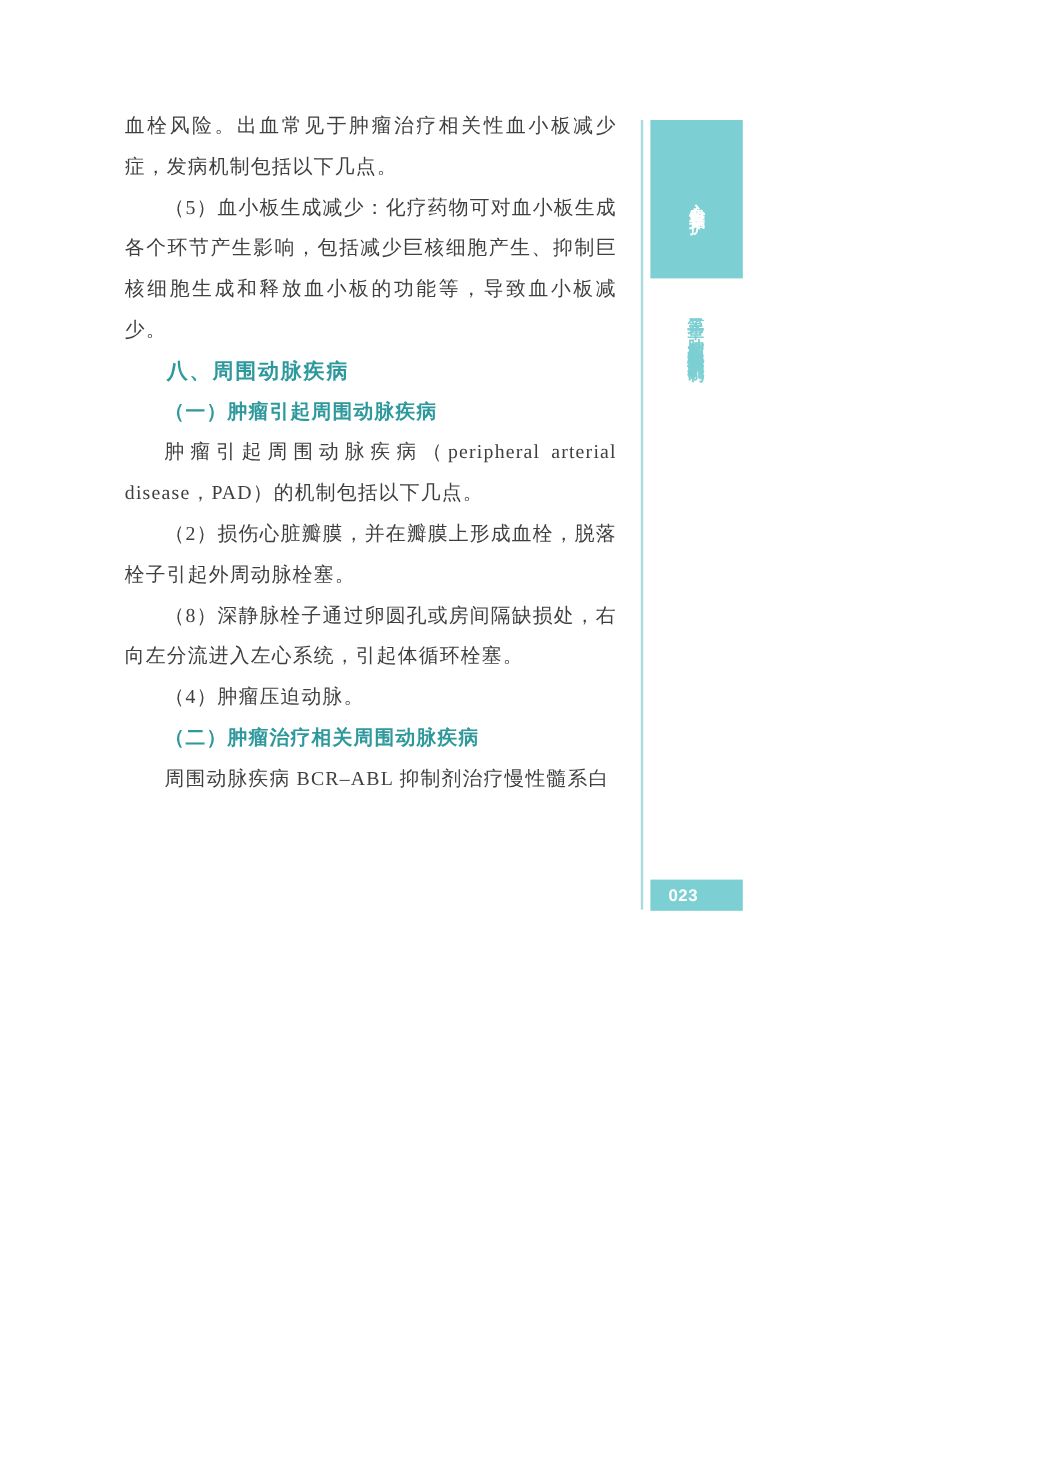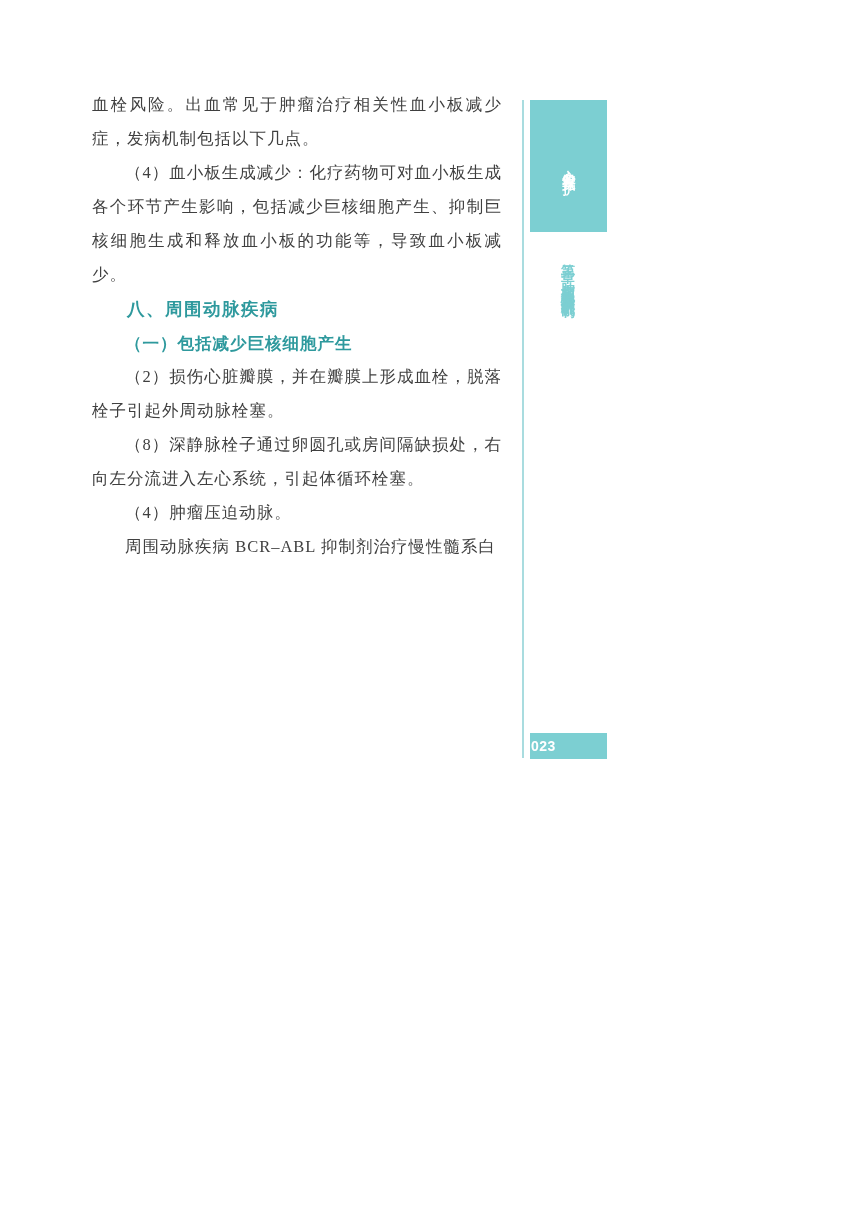--- a/index.html
+++ b/index.html
@@ -11,21 +11,21 @@
   }
   html,body{margin:0;padding:0;}
   body{
     width:867px;height:1218px;
     background:#ffffff;
     font-family:"Liberation Serif","DejaVu Serif",serif;
     position:relative;
     overflow:hidden;
   }
   .page{
-    position:absolute;left:0;top:0;width:810px;height:1218px;background:#ffffff;
+    position:absolute;left:12px;top:0;width:810px;height:1218px;background:#ffffff;
   }
   
   .main-text{
     position:absolute;
     left:92px;top:88px;width:410px;
     color:var(--body-text);
     font-size:16.5px;
     line-height:34px;
     text-align:justify;
     letter-spacing:1px;
@@ -93,38 +93,40 @@
   .pagenum-box{
     position:absolute;
     left:530px;top:733px;
     width:77px;height:26px;
     background:var(--sidebar-teal);
     color:var(--white);
     font-family:"Liberation Sans","DejaVu Sans",sans-serif;
     font-weight:bold;
     font-size:14px;
     line-height:26px;
-    padding-left:1px;
+    padding-left:15px;
     box-sizing:border-box;
     letter-spacing:0.5px;
   }
 </style>
 </head>
 <body>
 
 <div class="page">
 
   <div class="main-text">
       <p class="">血栓风险。出血常见于肿瘤治疗相关性血小板减少症，发病机制包括以下几点。</p>
-      <p class="indent">（4）血小板生成减少：化疗药物可对血小板生成各个环节产生影响，包括减少巨核细胞产生、抑制巨核细胞生成和释放血小板的功能等，导致血小板减少。</p>
+      <p class="indent">（5）血小板生成减少：化疗药物可对血小板生成各个环节产生影响，包括减少巨核细胞产生、抑制巨核细胞生成和释放血小板的功能等，导致血小板减少。</p>
       <p class="heading indent">八、周围动脉疾病</p>
-      <p class="subheading indent">（一）包括减少巨核细胞产生</p>
+      <p class="subheading indent">（一）肿瘤引起周围动脉疾病</p>
+      <p class="indent">肿瘤引起周围动脉疾病（peripheral arterial disease，PAD）的机制包括以下几点。</p>
       <p class="indent">（2）损伤心脏瓣膜，并在瓣膜上形成血栓，脱落栓子引起外周动脉栓塞。</p>
       <p class="indent">（8）深静脉栓子通过卵圆孔或房间隔缺损处，右向左分流进入左心系统，引起体循环栓塞。</p>
       <p class="indent">（4）肿瘤压迫动脉。</p>
+      <p class="subheading indent">（二）肿瘤治疗相关周围动脉疾病</p>
       <p class="indent">周围动脉疾病 BCR–ABL 抑制剂治疗慢性髓系白</p>
     </div>
 
   <div class="sidebar-rule"></div>
 
   <div class="spine-box">
     <span class="vtext">心血管保护</span>
   </div>
 
   <div class="chapter-vert">

